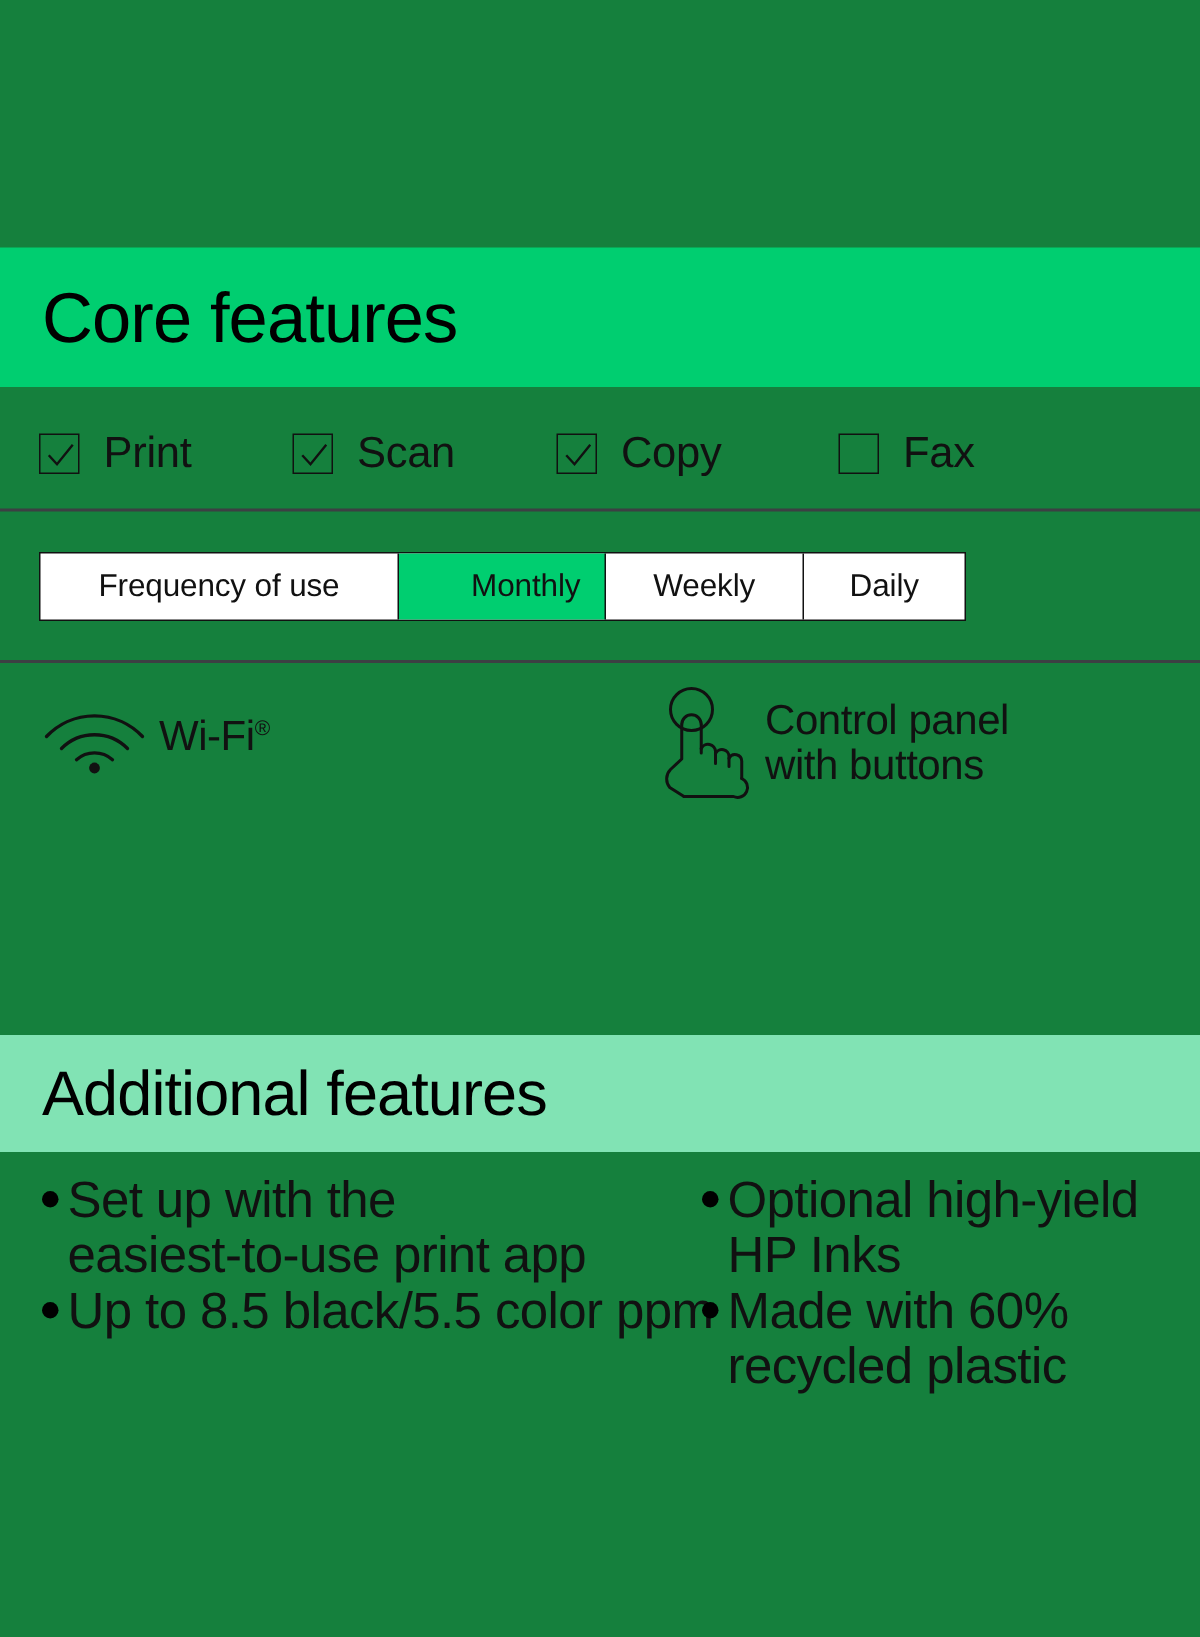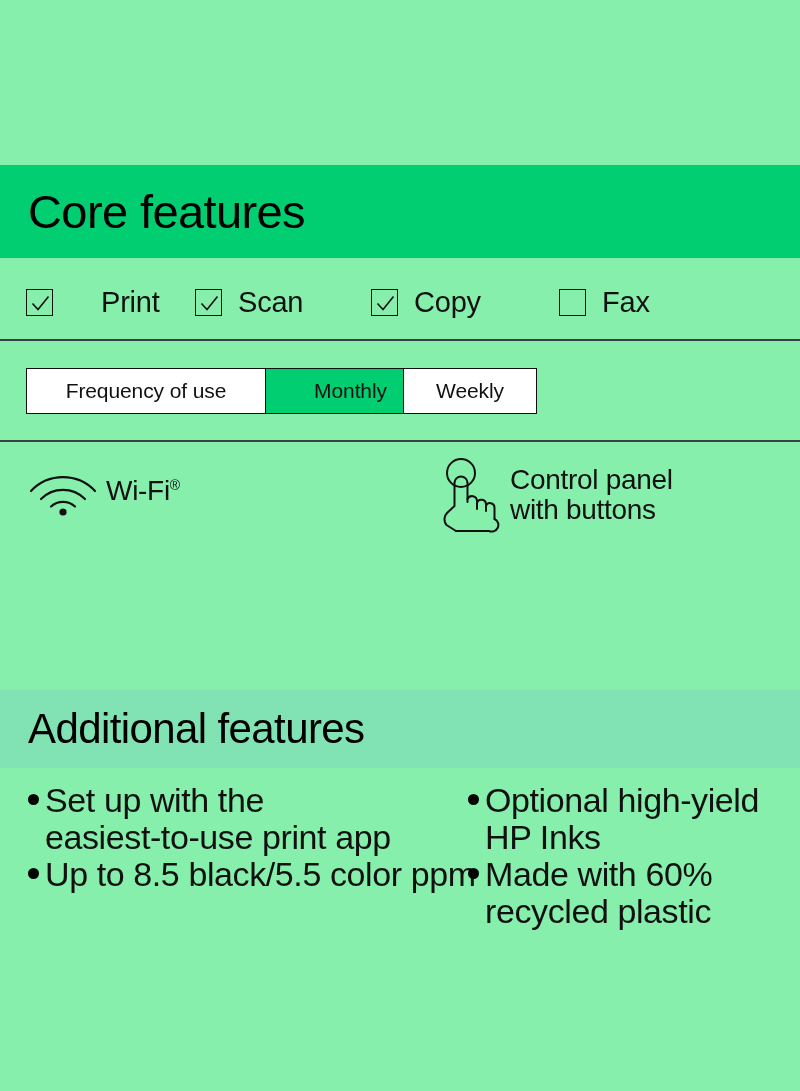--- a/index.html
+++ b/index.html
@@ -15,21 +15,21 @@
     position: relative;
     overflow: hidden;
   }
 
   .sheet {
     position: absolute;
     left: 0;
     top: 0;
     width: 800px;
     height: 1091px;
-    background: #86efac;
+    background: #15803d;
   }
 
   
   .band {
     position: absolute;
     left: 0;
     width: 800px;
     display: flex;
     align-items: center;
     box-sizing: border-box;
@@ -208,21 +208,21 @@
 <body>
 
 <div class="sheet">
 
   <div class="band band-core">
     <div class="band-title">Core features</div>
   </div>
 
   <div class="checkrow">
 
-    <div class="checkitem" style="left:26px;gap:32px;">
+    <div class="checkitem" style="left:26px;">
       <span class="cbox">
         <svg width="23" height="23" viewBox="0 0 23 23">
           <path d="M3.5 11.5 L9 17.5 L19.5 4.5" fill="none" stroke="#111111" stroke-width="1.6"></path>
         </svg>
       </span>
       <span class="cb-label">Print</span>
     </div>
 
     <div class="checkitem" style="left:195px;">
       <span class="cbox">
@@ -248,20 +248,21 @@
     </div>
 
   </div>
 
   <div class="rule rule-1"></div>
 
   <div class="freq-table">
     <div class="freq-cell w-label">Frequency of use</div>
     <div class="freq-cell w-opt selected">Monthly</div>
     <div class="freq-cell w-opt2">Weekly</div>
+    <div class="freq-cell w-opt3">Daily</div>
   </div>
 
   <div class="rule rule-2"></div>
 
   <div class="icon-grid">
 
     <div class="icon-item cell-wifi">
       <span class="icon-box">
         <svg width="78" height="52" viewBox="0 0 78 52">
           <path d="M7 26 A44 44 0 0 1 71 26" fill="none" stroke="#111111" stroke-width="2.2" stroke-linecap="round"></path>

